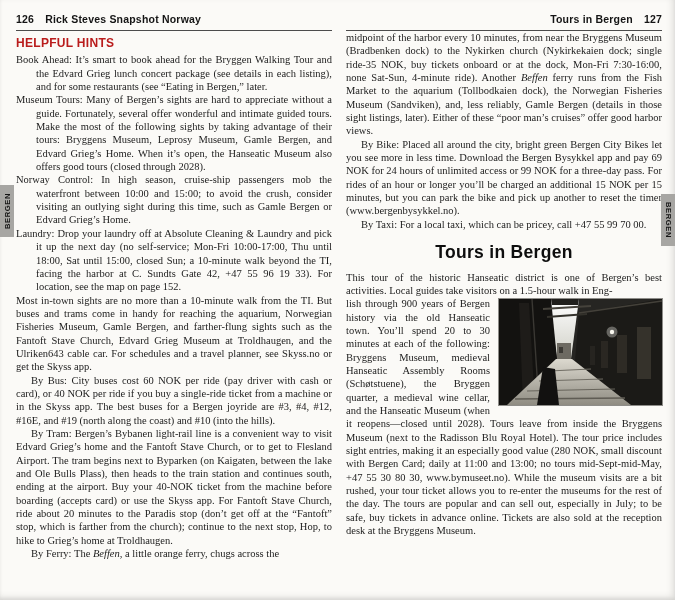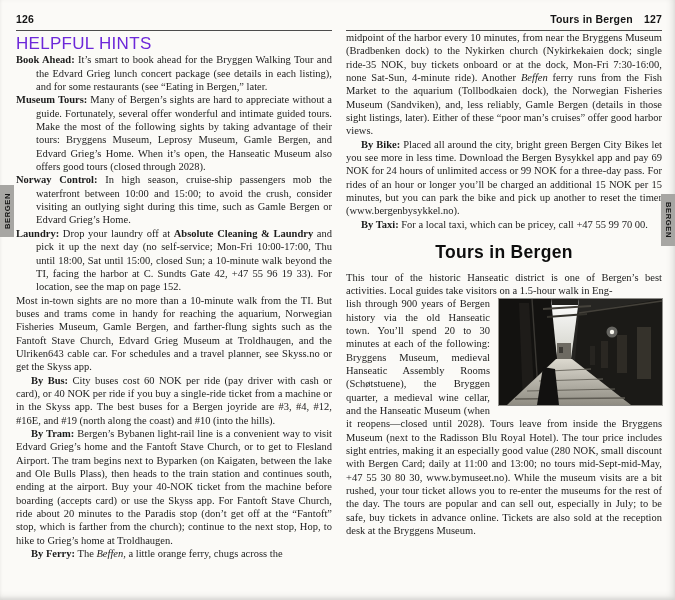--- a/index.html
+++ b/index.html
@@ -15,25 +15,25 @@
   .running-head{display:flex;align-items:flex-start;gap:11px;
       font-family:"Liberation Sans",sans-serif;font-weight:bold;font-size:10.5px;
       letter-spacing:0.2px;border-bottom:1.6px solid #4c4c4c;padding:3px 0 5px 0;color:#151515;}
   .running-head.right{justify-content:flex-end;}
 
   
   .bodytext{font-size:10.5px;line-height:13.35px;text-align:justify;color:#1c1c1c;}
   .para{margin:0;text-align:justify;}
   .hanging{padding-left:20px;text-indent:-20px;}
   .indent{text-indent:15px;}
-  .para b{font-weight:bold;}
+  .para b{font-weight:normal;}
   .para i{font-style:italic;}
 
-  .sec-head{font-family:"Liberation Sans",sans-serif;font-weight:normal;font-size:17px;
-      letter-spacing:0.3px;color:#6d28d9;margin:6px 0 3px 0;}
+  .sec-head{font-family:"Liberation Sans",sans-serif;font-weight:bold;font-size:12px;
+      letter-spacing:0.3px;color:#b91c1c;margin:6px 0 3px 0;}
   .sec-head.later{margin-top:13px;}
 
   .chapter-head{font-family:"Liberation Sans",sans-serif;font-weight:bold;font-size:17.5px;
       text-align:center;letter-spacing:0.3px;color:#0e0e0e;margin:15px 0 11px 0;}
 
   .subhead{font-family:"Liberation Sans",sans-serif;font-weight:bold;font-size:11.3px;
       color:#101010;margin:0 0 2.5px 0;}
   .subhead .tri{font-size:8px;letter-spacing:-0.5px;vertical-align:1.5px;margin-right:1px;}
 
   
@@ -53,20 +53,21 @@
   .clear{clear:both;}
 </style>
 </head>
 <body>
 
 <div class="scan">
 
   <div class="page page-left">
     <div class="running-head">
       <span>126</span>
+      <span>Rick Steves Snapshot Norway</span>
     </div>
     <div class="bodytext">
       <div class="sec-head">HELPFUL HINTS</div>
       <div>
           <p class="para hanging"><b>Book Ahead:</b> It’s smart to book ahead for the Bryggen Walking Tour and the Edvard Grieg lunch concert package (see details in each listing), and for some restaurants (see “Eating in Bergen,” later.</p>
           <p class="para hanging"><b>Museum Tours:</b> Many of Bergen’s sights are hard to appreciate without a guide. Fortunately, several offer wonderful and intimate guided tours. Make the most of the following sights by taking advantage of their tours: Bryggens Museum, Leprosy Museum, Gamle Bergen, and Edvard Grieg’s Home. When it’s open, the Hanseatic Museum also offers good tours (closed through 2028).</p>
           <p class="para hanging"><b>Norway Control:</b> In high season, cruise-ship passengers mob the waterfront between 10:00 and 15:00; to avoid the crush, consider visiting an outlying sight during this time, such as Gamle Bergen or Edvard Grieg’s Home.</p>
           <p class="para hanging"><b>Laundry:</b> Drop your laundry off at <b>Absolute Cleaning &amp; Laundry</b> and pick it up the next day (no self-service; Mon-Fri 10:00-17:00, Thu until 18:00, Sat until 15:00, closed Sun; a 10-minute walk beyond the TI, facing the harbor at C. Sundts Gate 42, +47 55 96 19 33). For location, see the map on page 152.</p>
         </div>
       <div>

